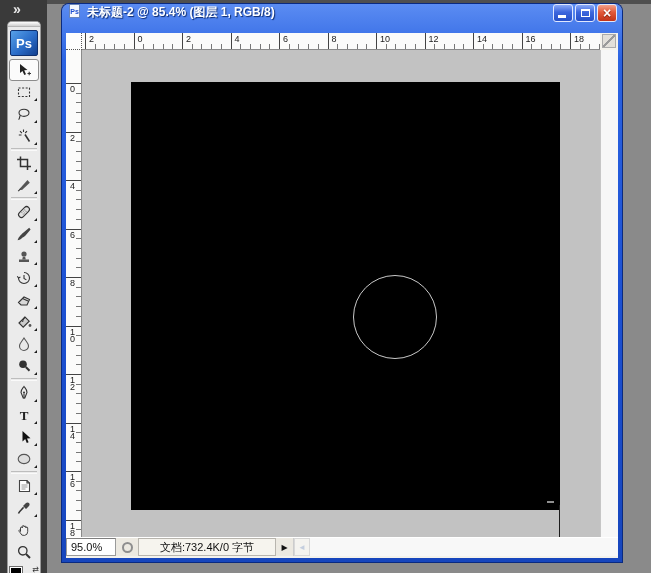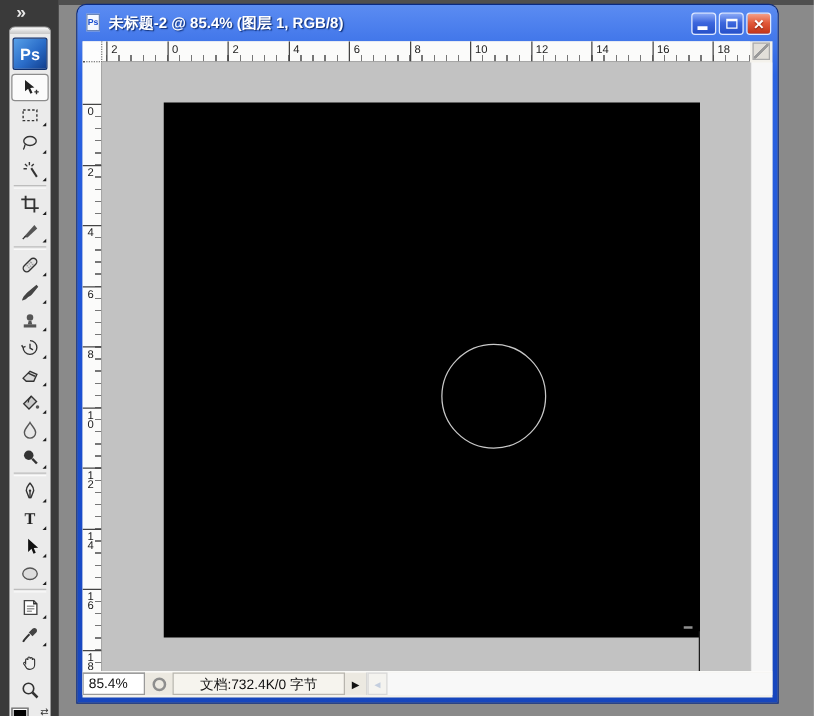--- a/index.html
+++ b/index.html
@@ -30,21 +30,21 @@
   #swap-colors-icon { position:absolute; right:0; top:0; font-size:8px; color:#333; cursor:pointer; }
 
   
   #top-strip { position:absolute; left:47px; top:0; width:604px; height:4px; background:#4f4f4f; }
 
   
   #doc-window { position:absolute; left:62px; top:4px; width:560px; height:558px;
     border-radius:7px 7px 0 0;
     background:linear-gradient(180deg,#5b8cf2 0%,#2b63e2 10%,#1c50d2 55%,#1746bd 100%);
     box-shadow:0 0 0 1px #0a2a80; }
-  #titlebar { height:29px; display:flex; align-items:center; gap:5px; padding:0 5px; cursor:move; }
+  #titlebar { height:29px; display:flex; gap:5px; padding:0 5px; cursor:move; }
   #title-icon { width:15px; height:15px; position:relative; flex:0 0 auto; }
   #title-icon .page { position:absolute; left:2px; top:0; width:11px; height:14px; background:#f5f8ff;
     border:1px solid #6a85b8; color:#1c4fd0; font-size:7px; font-weight:bold; line-height:13px; text-align:center; }
   #title-text { color:#fff; font-size:12px; font-weight:bold; text-shadow:1px 1px 1px #0c2a6e;
     white-space:nowrap; overflow:hidden; flex:1; }
   #win-buttons { display:flex; gap:2px; }
   .winbtn { width:20px; height:18px; border-radius:3px; border:1px solid #dfe8ff;
     display:flex; align-items:center; justify-content:center; cursor:pointer; position:relative; }
   .winbtn.blue { background:linear-gradient(180deg,#8aa9f7 0%,#3c66dd 45%,#2650c8 100%); }
   .winbtn.red  { background:linear-gradient(180deg,#f3a08a 0%,#e25a3a 45%,#c23318 100%); }
@@ -345,21 +345,21 @@
       <div id="viewport" style="background: rgb(194, 194, 194);">
         <div id="black-canvas" style="background: rgb(0, 0, 0);">
           <div id="circle-shape" style="border-color: rgb(201, 201, 201);"></div>
         </div>
         <div id="canvas-dash"></div>
         <div id="canvas-vline"></div>
       </div>
       <div id="v-scrollbar"></div>
 
       <div id="statusbar">
-        <div id="zoom-box">85.4%</div>
+        <div id="zoom-box">95.0%</div>
         <div id="vc-btn">
           <div id="vc-circle"></div>
         </div>
         <div id="doc-box">文档:732.4K/0 字节</div>
         <div id="menu-arrow-btn">▶</div>
         <div id="h-scrollbar">
           <div id="h-scroll-left">◄</div>
         </div>
       </div>
     </div>

